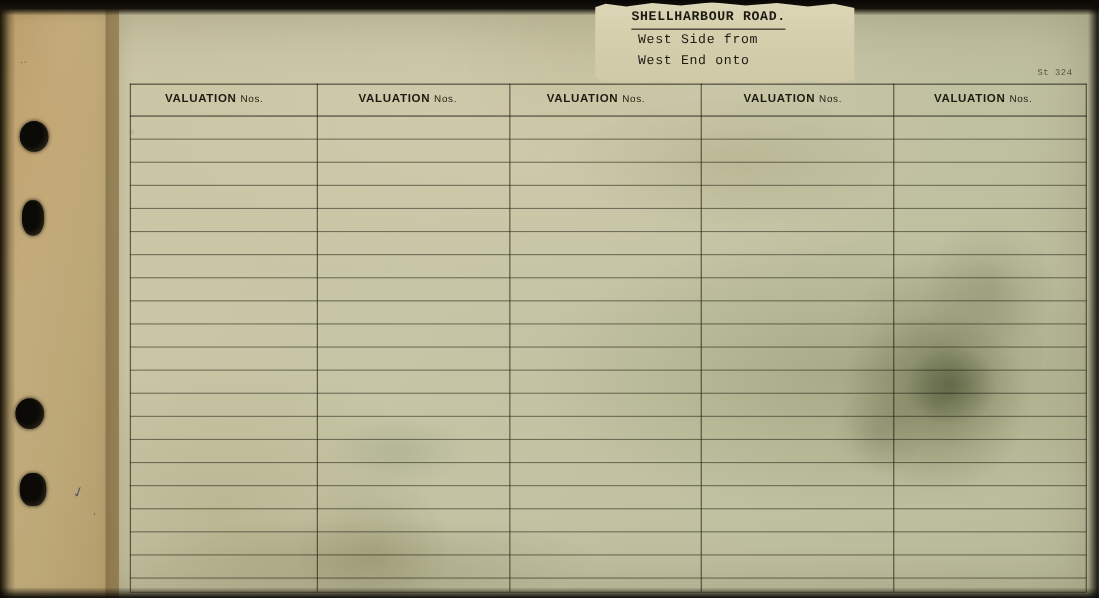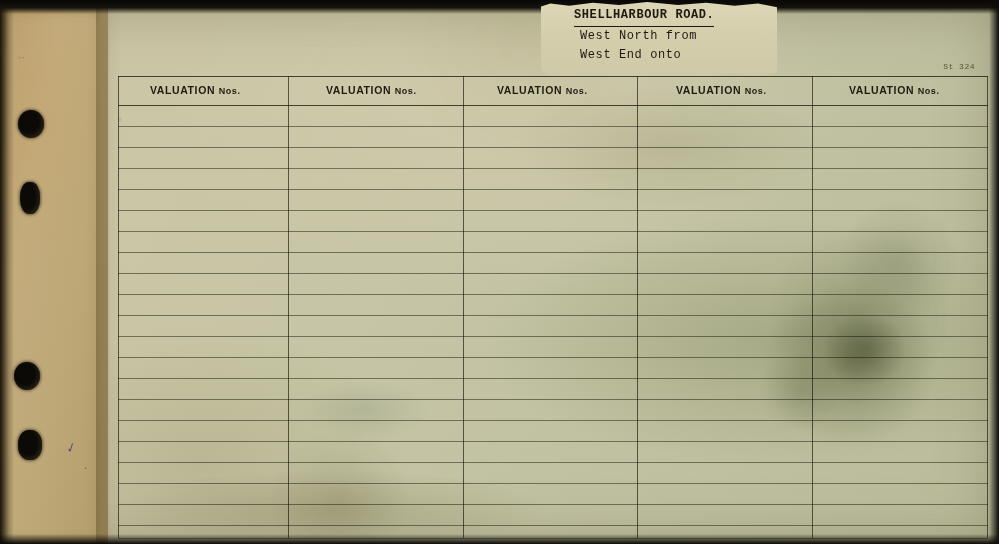--- a/index.html
+++ b/index.html
@@ -183,21 +183,21 @@
     top: 84px;
     font-family: "Liberation Sans", sans-serif;
     font-size: 10.5px;
     font-weight: bold;
     letter-spacing: 0.6px;
     color: #1e1c12;
     white-space: nowrap;
   }
   .colhead .small {
     font-size: 9px;
-    font-weight: bold;
+    font-weight: normal;
     text-align: center;
   }
 
   
   .stain {
     position: absolute;
     pointer-events: none;
     mix-blend-mode: multiply;
     border-radius: 50%;
   }
@@ -241,21 +241,21 @@
   <div class="ink-mark m2">·</div>
   <div class="ink-mark m3">··</div>
 
   <div class="top-edge"></div>
   <div class="bottom-edge"></div>
   <div class="right-edge"></div>
 
   <div class="slip"></div>
   <div class="slip-text">
     <span class="l1">SHELLHARBOUR ROAD.</span>
-    <span class="l2">West North from</span>
+    <span class="l2">West Side from</span>
     <span class="l3">West End onto</span>
   </div>
 
   <div class="corner-code">St 324</div>
 
   <div class="table">
 
     <div class="hline head" style="top:0px;"></div>
     <div class="hline head" style="top:29px;"></div>
     <div class="hline" style="top:50px;"></div>

